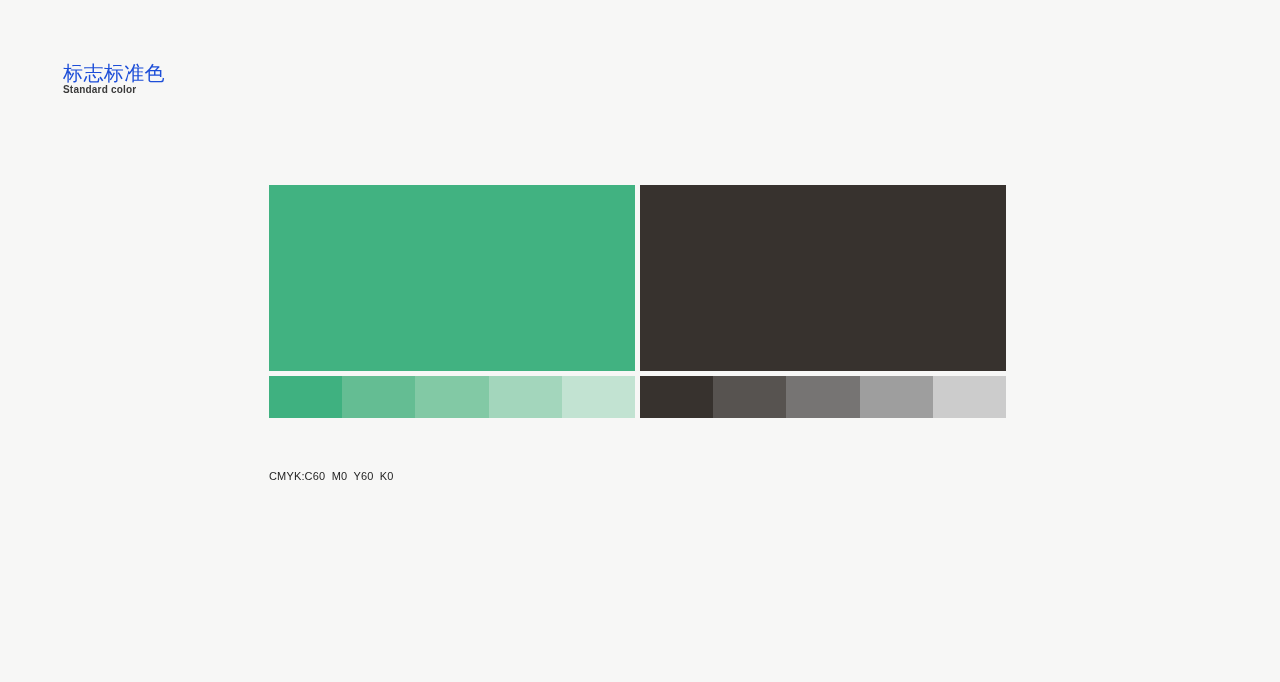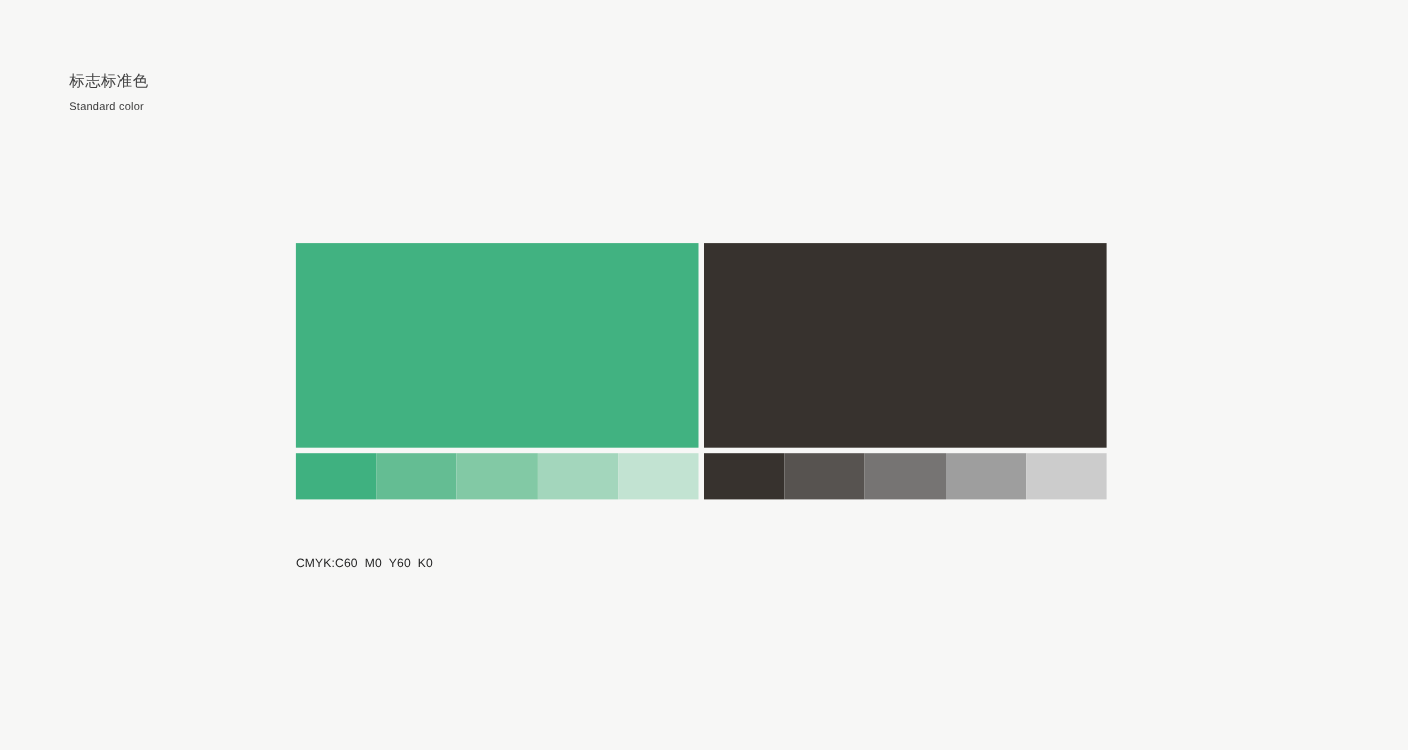--- a/index.html
+++ b/index.html
@@ -18,49 +18,48 @@
   }
 
   
   .heading {
     position: absolute;
     left: 63px;
     top: 64px;
     user-select: none;
   }
   .heading-cn {
-    font-size: 14px;
+    font-size: 20px;
     line-height: 19px;
-    color: #404040;
+    color: #1d4ed8;
     letter-spacing: 0.4px;
     font-weight: 400;
   }
   .heading-en {
     font-size: 10px;
     line-height: 13px;
     color: #3a3a3a;
     letter-spacing: 0.2px;
-    margin-top: 8px;
-    font-weight: 400;
+    margin-top: 0;
+    font-weight: 700;
   }
 
   
   .palette-area {
     position: absolute;
     left: 269px;
     top: 185px;
     width: 737px;
     height: 288px;
   }
   .palette-columns {
     display: flex;
     flex-direction: row;
     width: 100%;
     gap: 5px;
-    margin-top: 36px;
   }
   .palette-col {
     display: flex;
     flex-direction: column;
     width: 366px;
     flex: 0 0 366px;
   }
 
   .main-swatch {
     width: 100%;

